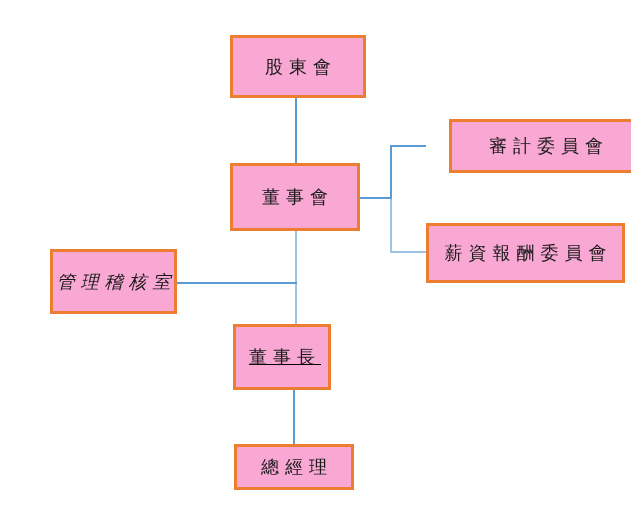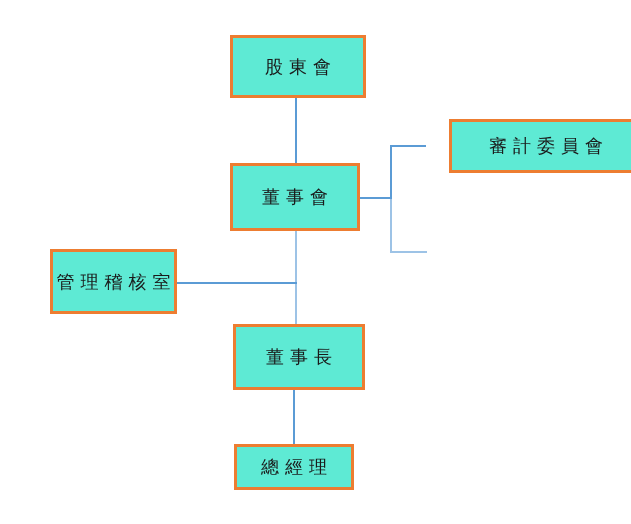--- a/index.html
+++ b/index.html
@@ -17,21 +17,21 @@
   .canvas{
     position:relative;
     width:631px;
     height:524px;
     background:var(--bg);
     overflow:hidden;
   }
   .node{
     position:absolute;
     border:3px solid var(--box-border);
-    background:#5eead4;
+    background:#f9a8d4;
     display:flex;
     align-items:center;
     justify-content:center;
     box-sizing:border-box;
     z-index:3;
   }
   .node .label{
     color:var(--text);
     font-size:18px;
     letter-spacing:6px;
@@ -44,22 +44,22 @@
     z-index:1;
   }
   .seg.med{background:var(--conn-med);z-index:2;}
   .seg.light{background:var(--conn-light);}
 
   
   #n-shareholders{left:230px;top:35px;width:136px;height:63px;}
   #n-board{left:230px;top:163px;width:130px;height:68px;text-align:center;}
   #n-audit-committee{left:449px;top:119px;width:194px;height:54px;}
   #n-compensation-committee{left:426px;top:223px;width:199px;height:60px;}
-  #n-audit-office{left:50px;top:249px;width:127px;height:65px;}
-  #n-chairman{left:233px;top:324px;width:132px;height:66px;}
+  #n-audit-office{left:50px;top:249px;width:127px;height:65px;font-style:italic;}
+  #n-chairman{left:233px;top:324px;width:98px;height:66px;text-decoration:underline;}
   #n-general-manager{left:234px;top:444px;width:120px;height:46px;}
 
   
   #s-sh-board{left:295px;top:97px;width:2px;height:67px;}
   #s-board-chair{left:295px;top:230px;width:2px;height:95px;}
   #s-chair-gm{left:293px;top:389px;width:2px;height:56px;}
   #s-office-h{left:176px;top:282px;width:121px;height:2px;}
   #s-board-right{left:359px;top:197px;width:33px;height:2px;}
   #s-right-v-up{left:390px;top:145px;width:2px;height:54px;}
   #s-audit-h{left:390px;top:145px;width:36px;height:2px;}
@@ -86,20 +86,23 @@
   </div>
 
   <div class="node" id="n-board">
     <span class="label">董事會</span>
   </div>
 
   <div class="node" id="n-audit-committee">
     <span class="label">審計委員會</span>
   </div>
 
+  <div class="node" id="n-compensation-committee">
+    <span class="label">薪資報酬委員會</span>
+  </div>
 
   <div class="node" id="n-audit-office">
     <span class="label">管理稽核室</span>
   </div>
 
   <div class="node" id="n-chairman">
     <span class="label">董事長</span>
   </div>
 
   <div class="node" id="n-general-manager">

